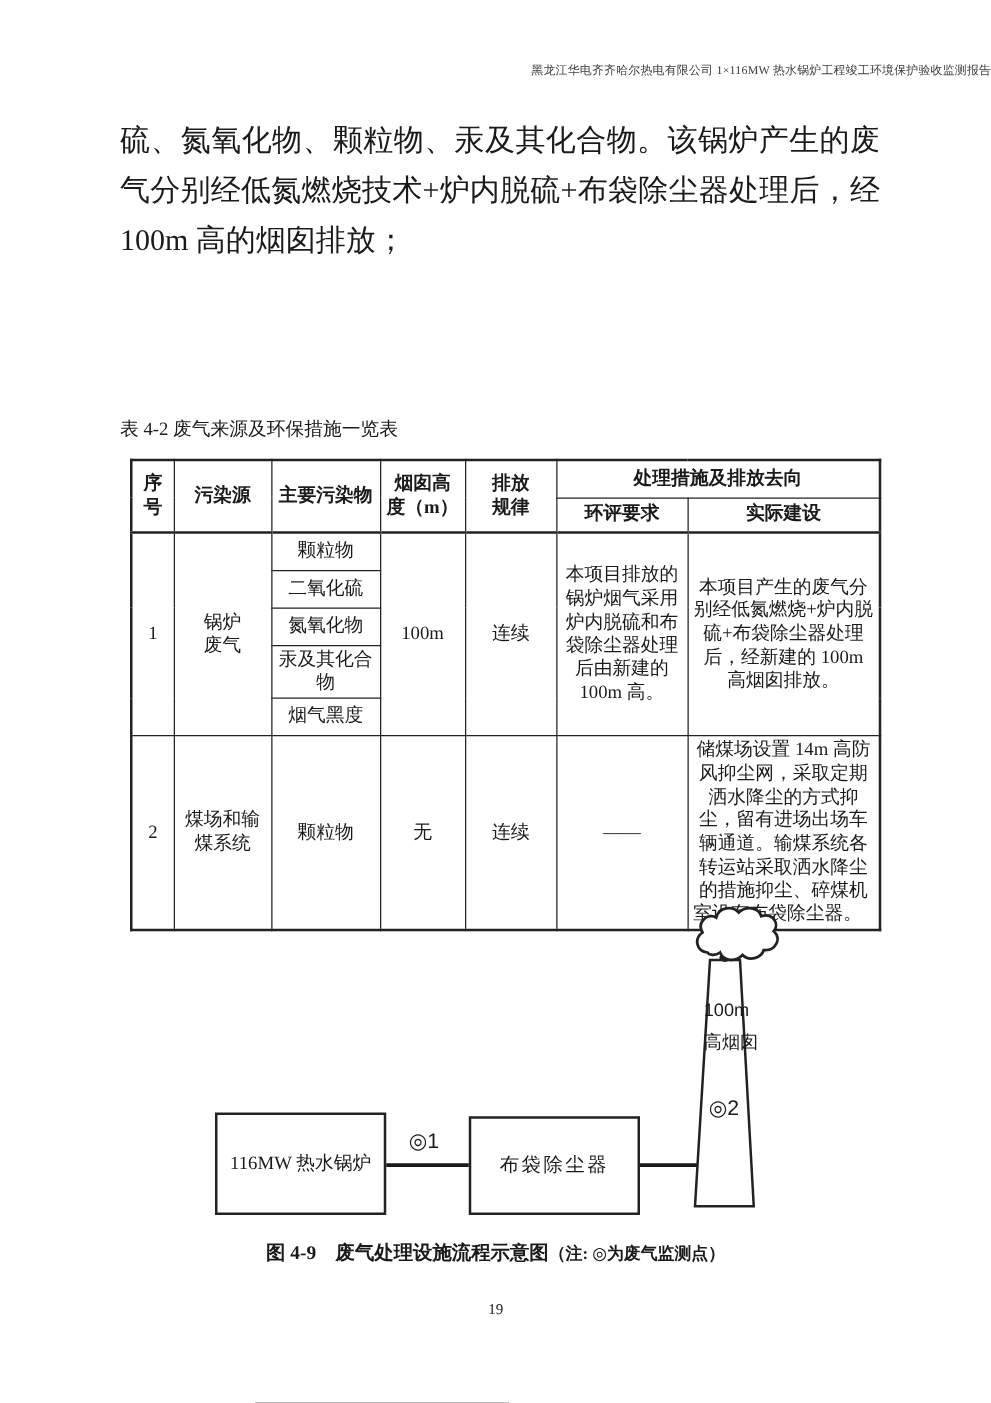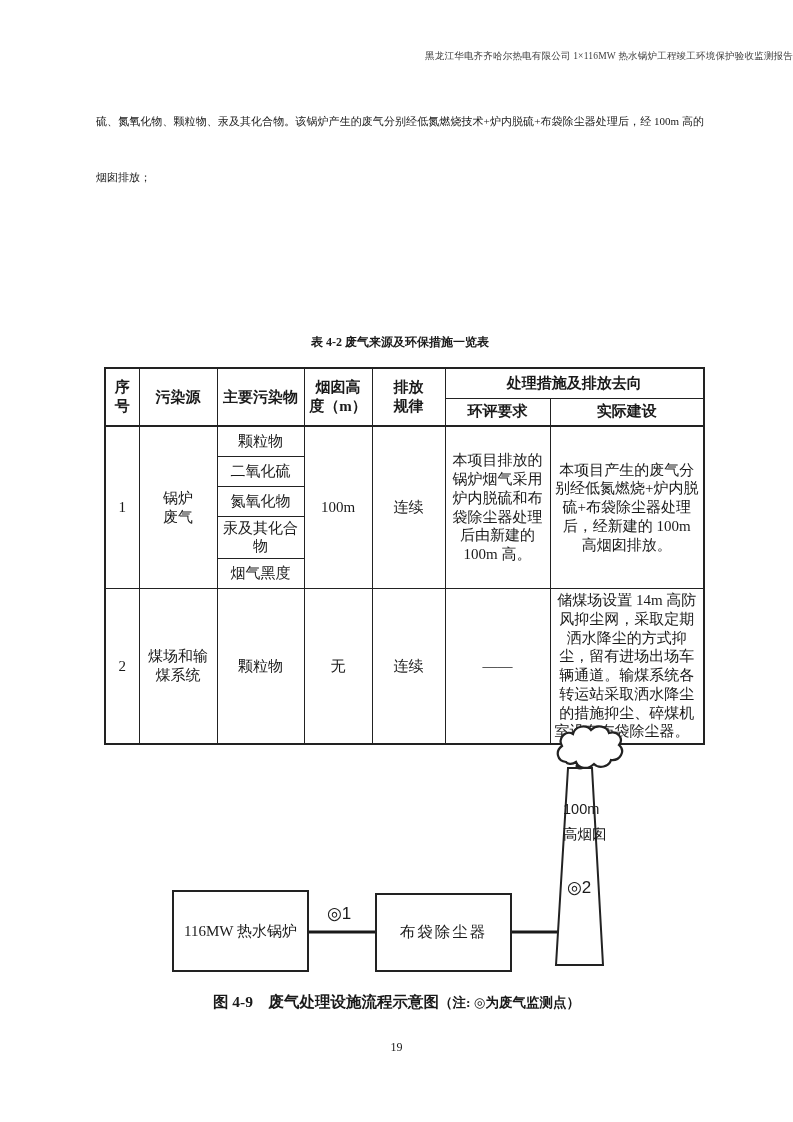--- a/index.html
+++ b/index.html
@@ -9,27 +9,27 @@
     background:#ffffff; overflow:hidden;
     font-family:"Liberation Serif","DejaVu Serif",serif;
     color:#1a1a1a;
   }
   .doc-header {
     position:absolute; top:50px; left:0; width:793px;
     text-align:right; font-size:9.5px; color:#3c3c3c; letter-spacing:.2px;
   }
   .body-text {
     position:absolute; top:93px; left:96px; width:608px;
-    font-size:11px; line-height:56px;
+    font-size:24px; line-height:40px;
     text-align:justify; text-align-last:left;
   }
   .para-indent { text-indent:2em; }
   .table-title {
     position:absolute; top:334px; left:96px; width:608px;
-    text-align:center; font-weight:bold; font-size:12px;
+    text-align:left; font-weight:normal; font-size:15px;
   }
   table.t {
     position:absolute; top:367px; left:104px;
     border-collapse:collapse; table-layout:fixed; width:599px;
     border:2px solid #222;
   }
   table.t th, table.t td {
     border:1px solid #222; text-align:center; vertical-align:middle;
     font-size:15px; padding:2px 4px; line-height:1.25;
   }

